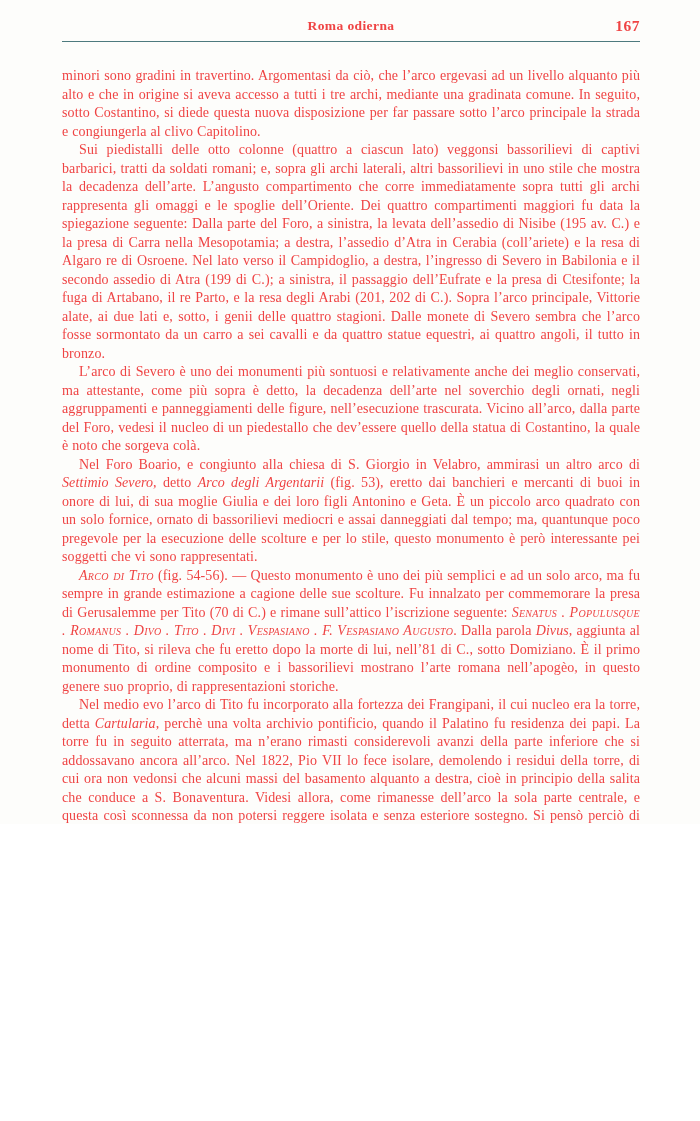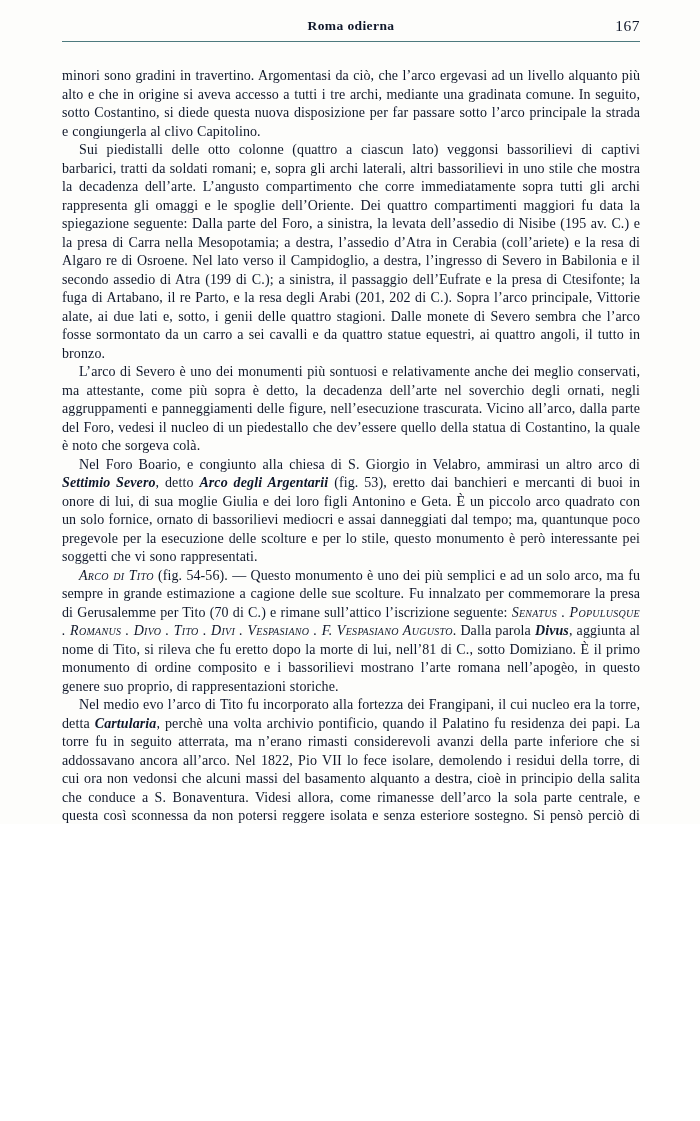--- a/index.html
+++ b/index.html
@@ -7,21 +7,21 @@
   html, body {
     width: 700px;
     background: #ffffff;
   }
 
   .page {
     position: relative;
     width: 700px;
     height: 824px;
     background: #fdfdfb;
-    color: #0f172a;
+    color: #ef4444;
     font-family: "Liberation Serif", "DejaVu Serif", serif;
     padding: 18px 60px 0 62px;
     overflow: hidden;
   }
 
   .page-header {
     position: relative;
     width: 578px;
     height: 18px;
   }
@@ -31,21 +31,21 @@
     text-align: center;
     font-weight: bold;
     font-size: 13.5px;
     letter-spacing: 0.4px;
   }
 
   .page-number {
     position: absolute;
     right: 0;
     top: -1px;
-    font-weight: normal;
+    font-weight: bold;
     font-size: 15.5px;
     letter-spacing: 0.5px;
   }
 
   .header-rule {
     width: 578px;
     height: 0;
     border-top: 1.2px solid #4d7a7e;
     margin-top: 5px;
   }
@@ -61,21 +61,21 @@
   }
 
   .text-block p {
     margin: 0;
   }
 
   .text-block p.indent {
     text-indent: 17px;
   }
 
-  .run-italic { font-style: italic; font-weight: bold; }
+  .run-italic { font-style: italic; }
 
   .run-smallcaps { font-variant: small-caps; letter-spacing: 0.3px; font-style: italic; }
 </style>
 </head>
 <body>
 
 <div class="page">
   <header class="page-header">
     <span class="running-title">Roma odierna</span>
     <span class="page-number">167</span>

